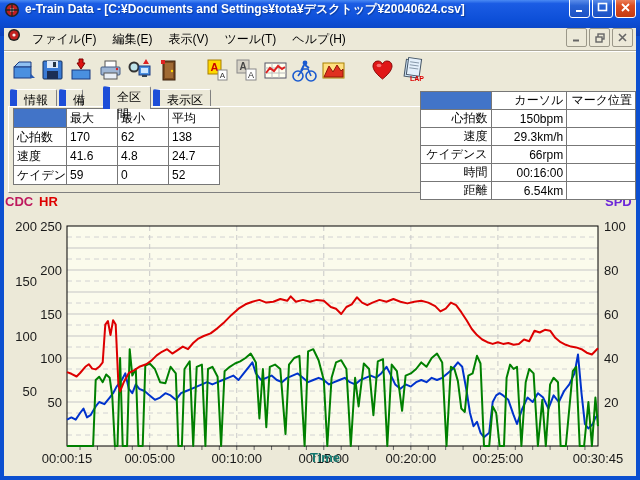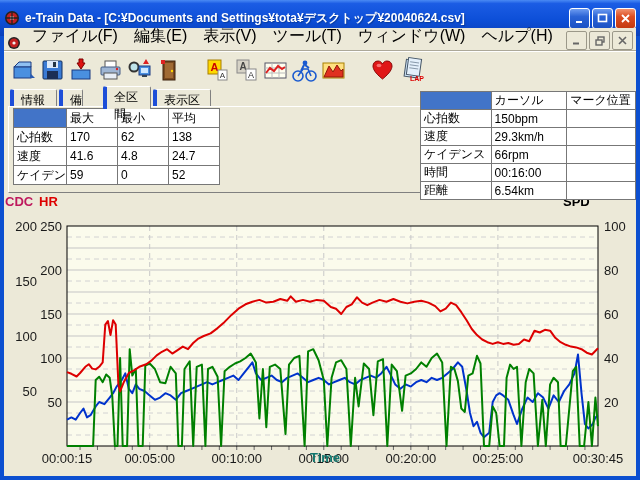--- a/index.html
+++ b/index.html
@@ -1,55 +1,55 @@
 <!DOCTYPE html>
 <html><head>
 <meta charset="utf-8">
 <style>
   html,body{margin:0;padding:0;width:640px;height:480px;overflow:hidden;
     font-family:"Liberation Sans",sans-serif;-webkit-font-smoothing:none;}
   .window{position:absolute;inset:0;background:#0c4fd0;}
   .titlebar{position:absolute;left:0;top:0;right:0;height:36px;
     background:linear-gradient(180deg,#4a8af4 0%,#1b5ce4 10%,#0d4fd8 55%,#0a40ba 100%);
-    display:flex;align-items:center;padding:9px 4px;box-sizing:border-box;}
+    display:flex;align-items:flex-end;padding:18px 4px;box-sizing:border-box;}
   .title-text{color:#fff;font-weight:bold;font-size:12px;margin-left:5px;flex:1;
     text-shadow:1px 1px 1px #083a9e;white-space:nowrap;overflow:hidden;}
   .winbtn{width:21px;height:21px;border-radius:3px;margin-left:2px;display:flex;align-items:center;justify-content:center;
     border:1px solid #fff;box-sizing:border-box;
     background:linear-gradient(180deg,#6d9cf1,#2a63d5 40%,#1b51c4);}
   .winbtn.close{background:linear-gradient(180deg,#f0926f,#dd4e22 40%,#c43a10);}
   .inner{position:absolute;left:4px;right:4px;top:28px;bottom:4px;background:#ece9d8;}
   
   .menubar{position:absolute;left:0;right:0;top:0;height:22px;background:#ece9d8;
-    border-bottom:1px solid #aca899;display:flex;align-items:flex-end;font-size:16px;}
+    border-bottom:1px solid #aca899;display:flex;align-items:flex-start;font-size:12px;}
   .menu-item{padding:3px 8px;color:#000;}
   .mdi-btns{margin-left:auto;display:flex;margin-right:3px;}
   .mdibtn{width:19px;height:17px;background:#ece9d8;border:1px solid #9b9889;border-radius:2px;
     margin-left:2px;display:flex;align-items:center;justify-content:center;color:#5a5a5a;
     font-size:11px;font-weight:bold;line-height:1;}
   
   .toolbar{position:absolute;left:0;right:0;top:23px;height:37px;background:#ece9d8;
     border-top:1px solid #fff;display:flex;align-items:center;padding-left:5px;}
   .tbtn{width:29px;height:30px;display:flex;align-items:center;justify-content:center;}
   .tgap{width:20px;}
   
   .tab{position:absolute;top:61px;height:19px;background:#ece9d8;font-size:12px;
-    border:1px solid #808080;border-bottom:none;border-top:1px solid #fff;border-left:4px solid #1d4ed8;
+    border:1px solid #808080;border-bottom:none;border-top:1px solid #fff;border-left:7px solid #1d4ed8;
     border-radius:2px 2px 0 0;padding:2px 7px 0;box-sizing:border-box;color:#000;}
   .tab.active{top:58px;height:23px;z-index:5;box-shadow:0 1px 0 #ece9d8 inset;}
   .panel{position:absolute;left:4px;top:78px;width:626px;height:85px;background:#ece9d8;
     border-top:1px solid #fff;border-left:1px solid #fff;border-right:1px solid #808080;border-bottom:1px solid #808080;}
   table{border-collapse:collapse;background:#fff;font-size:12px;}
   td{border:1px solid #777;padding:0 3px;white-space:nowrap;overflow:hidden;color:#000;}
   .stats-table{position:absolute;left:9px;top:80px;}
   .stats-table td{height:18px;max-width:46px;}
   .stats-table td.lbl{width:46px;}
   .stats-table td.val{width:44px;}
   .cursor-table{position:absolute;left:416px;top:63px;z-index:6;}
-  .cursor-table td{height:14px;font-size:12px;}
+  .cursor-table td{height:14px;font-size:12px;text-align:right;}
   .cursor-table td.lbl{width:64px;}
   .cursor-table td.cur{width:72px;}
   .cursor-table td.mrk{width:62px;}
   td.corner{background:#4274c8;}
   
   .chart-wrap{position:absolute;left:0;top:168px;width:632px;height:284px;}
   .axis-name{position:absolute;font-size:13px;font-weight:bold;top:166px;}
   .tick{font-family:"Liberation Sans",sans-serif;font-size:13px;fill:#1a1a1a;}
   .time-label{position:absolute;left:276px;width:90px;top:422px;text-align:center;
     font-size:13px;font-weight:bold;}
@@ -89,21 +89,20 @@
     <div class="menubar">
       <svg width="14" height="14" style="margin:0 3px">
           <circle cx="7" cy="7" r="6" fill="#222"></circle>
           <circle cx="7" cy="7" r="4.5" fill="#c22020"></circle>
           <circle cx="7" cy="7" r="1.6" fill="#eee"></circle>
         </svg>
       <div class="menu-item">ファイル(F)</div>
       <div class="menu-item">編集(E)</div>
       <div class="menu-item">表示(V)</div>
       <div class="menu-item">ツール(T)</div>
-      <div class="menu-item">ウィンドウ(W)</div>
       <div class="menu-item">ヘルプ(H)</div>
       <div class="mdi-btns">
         <div class="mdibtn">
             <svg width="9" height="9">
               <path d="M1 7.5h6" stroke="#666" stroke-width="2"></path>
             </svg>
           </div>
         <div class="mdibtn">
             <svg width="10" height="10">
               <rect x="3" y="1" width="6" height="5" fill="none" stroke="#666" stroke-width="1.4"></rect>
@@ -290,21 +289,21 @@
       <tr>
         <td class="lbl">距離</td>
         <td class="cur">6.54km</td>
         <td class="mrk"></td>
       </tr>
     </tbody>
       </table>
 
     <div class="axis-name" style="left:1px;color:#be185d">CDC</div>
     <div class="axis-name" style="left:35px;color:#dd0000">HR</div>
-    <div class="axis-name" style="left:559px;color:#000000">SPD</div>
+    <div class="axis-name" style="left:601px;color:#6d28d9">SPD</div>
     <div class="chart-wrap">
       <svg id="chart-svg" width="632" height="284" viewBox="0 0 632 284">
           <rect x="63" y="30" width="531" height="220" fill="#fbfbec"></rect>
           <line x1="63" y1="41" x2="594" y2="41" stroke="#d2d2d2" stroke-dasharray="5,4"></line>
           <line x1="63" y1="52" x2="594" y2="52" stroke="#c5c5c5" stroke-dasharray="none"></line>
           <line x1="63" y1="63" x2="594" y2="63" stroke="#d2d2d2" stroke-dasharray="5,4"></line>
           <line x1="63" y1="74" x2="594" y2="74" stroke="#c5c5c5" stroke-dasharray="none"></line>
           <line x1="63" y1="85" x2="594" y2="85" stroke="#d2d2d2" stroke-dasharray="5,4"></line>
           <line x1="63" y1="96" x2="594" y2="96" stroke="#c5c5c5" stroke-dasharray="none"></line>
           <line x1="63" y1="107" x2="594" y2="107" stroke="#d2d2d2" stroke-dasharray="5,4"></line>

